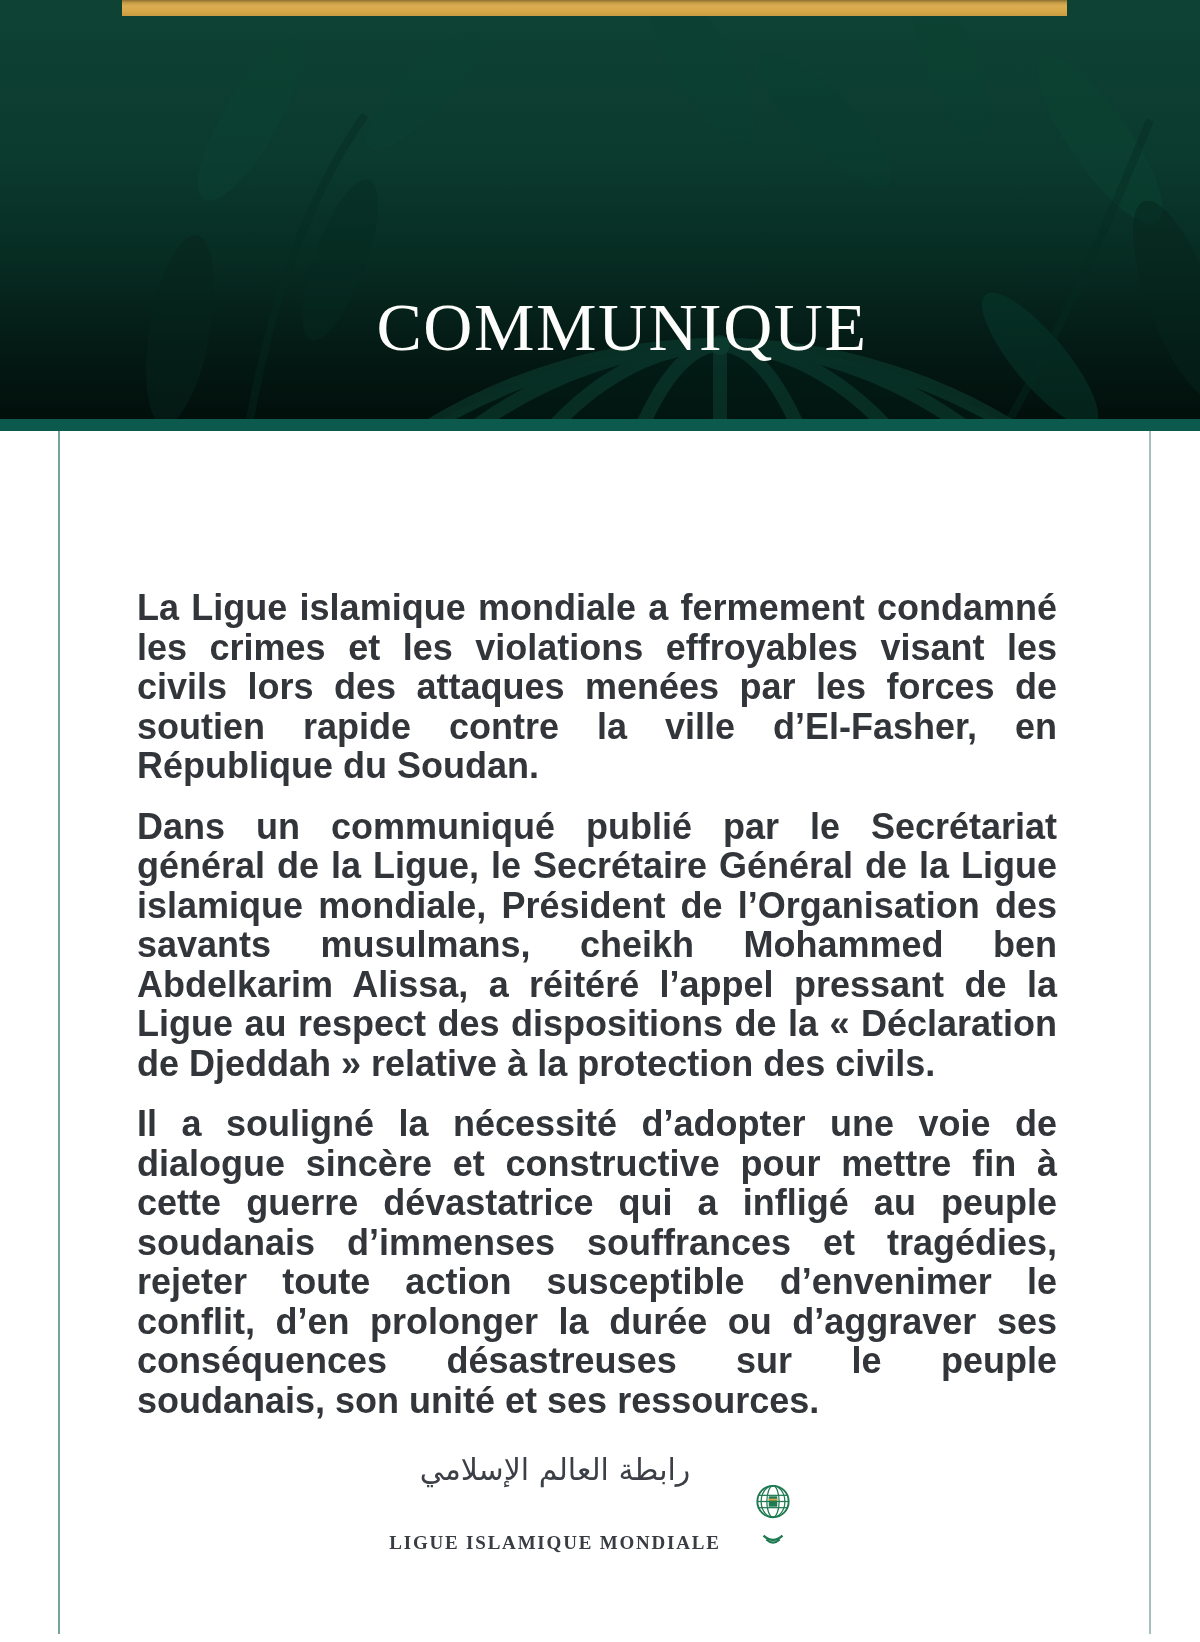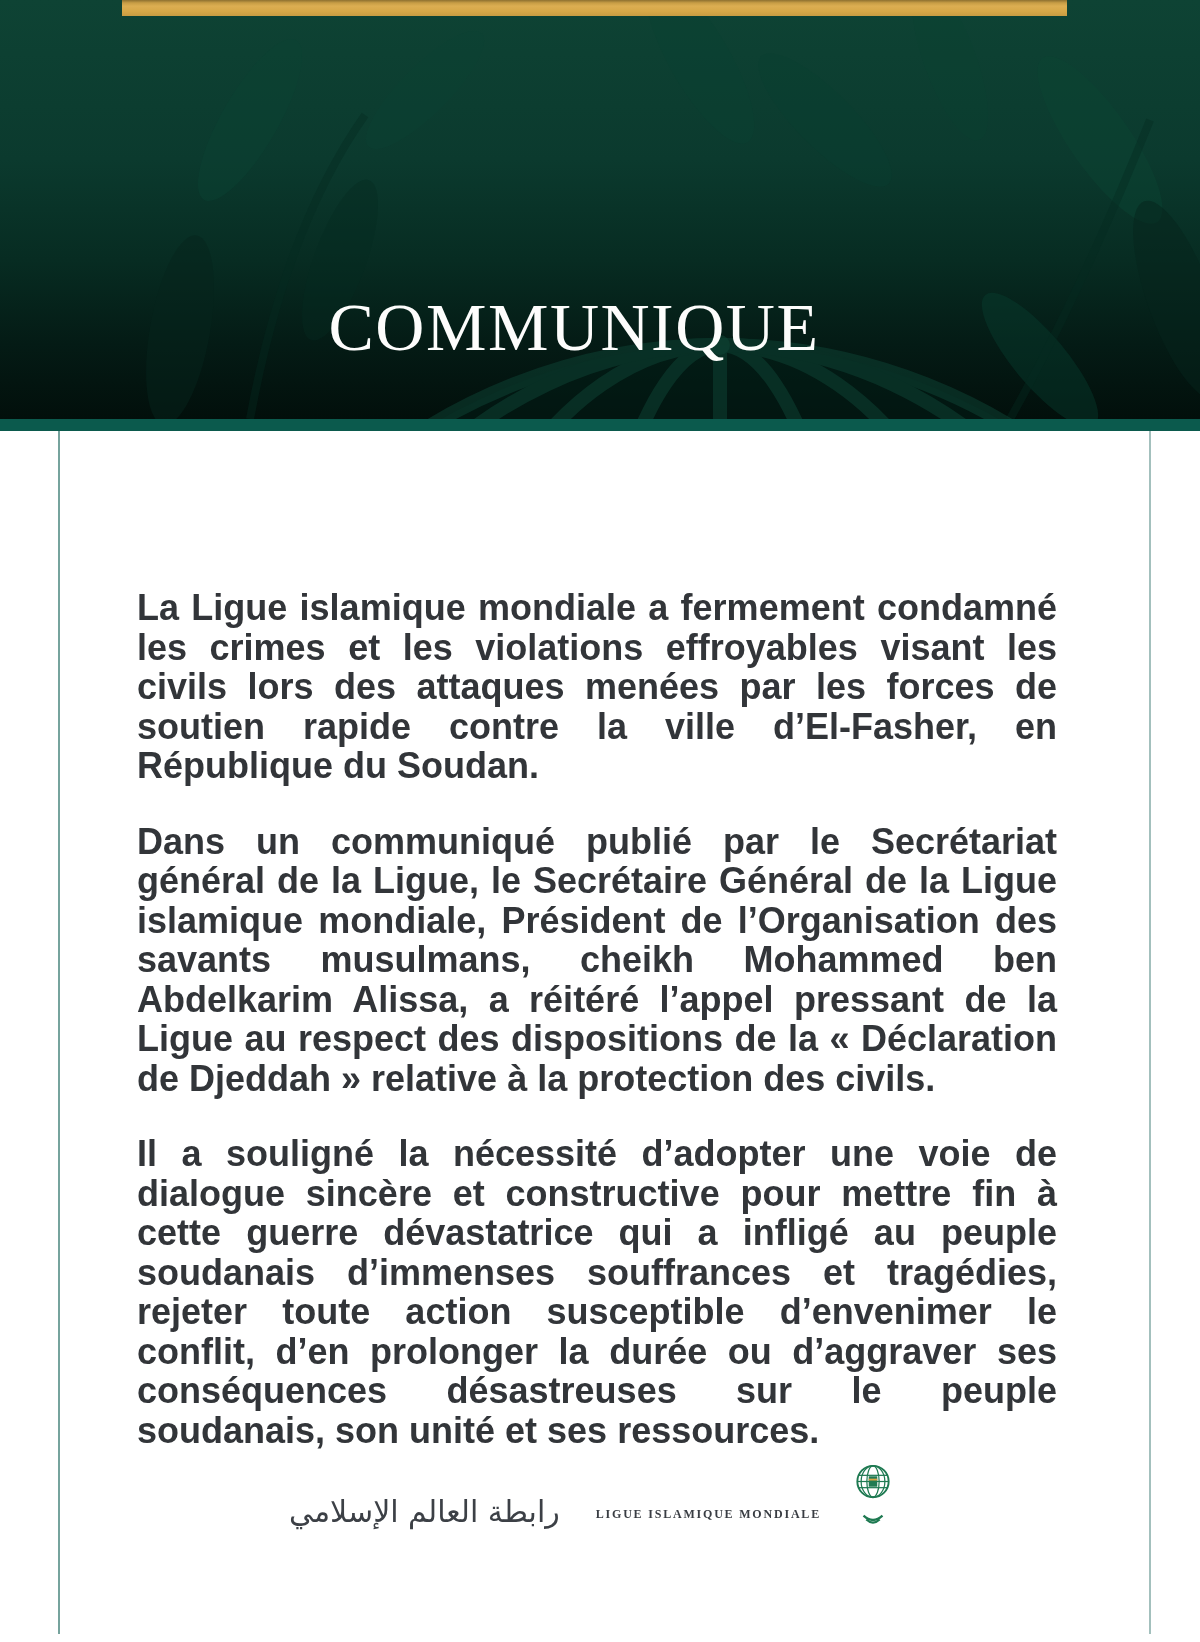--- a/index.html
+++ b/index.html
@@ -7,45 +7,45 @@
         font-family:"Liberation Sans",sans-serif;}
 
   
   .header{position:absolute;left:0;top:0;width:1200px;height:419px;overflow:hidden;
           background:linear-gradient(180deg,#0e4334 0%,#0b3a2e 38%,#072c22 62%,#041b15 82%,#020f0b 100%);}
   .header-art{position:absolute;left:0;top:0;}
   .gold-bar{position:absolute;left:122px;top:0;width:945px;height:16px;
             background:linear-gradient(180deg,#8d7030 0%,#c79d45 18%,#dcae52 38%,#d6a747 72%,#c89c42 100%);}
   .title{position:absolute;left:0;top:292px;width:1148px;text-align:center;margin:0;
          font-family:"Liberation Serif",serif;font-weight:400;font-size:68px;line-height:70px;
-         letter-spacing:1.5px;color:#fdfdfc;}
+         letter-spacing:1.5px;color:#fdfdfc;padding-left:48px;}
 
   .teal-band{position:absolute;left:0;top:419px;width:1200px;height:12px;background:#0b5a4d;}
 
   
   .rule{position:absolute;top:431px;bottom:8px;width:2px;}
   .rule-left{left:58px;background:#76a39d;}
   .rule-right{left:1149px;background:#a3c0bd;}
 
   
   .doc{position:absolute;left:137px;top:552px;width:920px;}
   .dateline{margin:0;font-family:"Liberation Serif",serif;font-weight:700;
             font-size:48px;line-height:52px;color:#2b2b2d;}
   .doc p{margin:36px 0 0 0;font-size:36px;line-height:39.5px;font-weight:600;
          color:#323539;text-align:justify;}
-  .doc p + p{margin-top:36px;}
+  .doc p + p{margin-top:21px;}
 
   
   .logo{position:absolute;left:0;top:1448px;width:1200px;display:flex;
         justify-content:center;align-items:flex-end;gap:14px;}
-  .logo-textcol{display:flex;flex-direction:row;align-items:center;gap:36px;}
+  .logo-textcol{display:flex;flex-direction:column;align-items:center;gap:36px;}
   .logo-arabic{font-family:"DejaVu Sans",sans-serif;font-size:30px;line-height:44px;
                color:#3c4046;direction:rtl;}
   .logo-caption{margin-top:4px;font-family:"Liberation Serif",serif;font-weight:700;
-                font-size:12px;letter-spacing:1.8px;color:#393d43;white-space:nowrap;}
+                font-size:19px;letter-spacing:1.8px;color:#393d43;white-space:nowrap;}
 </style>
 </head>
 <body>
 
 <div class="page">
 
   <header class="header">
 
     <svg class="header-art" width="1200" height="419" viewBox="0 0 1200 419">
       <g fill="#0b4233">

